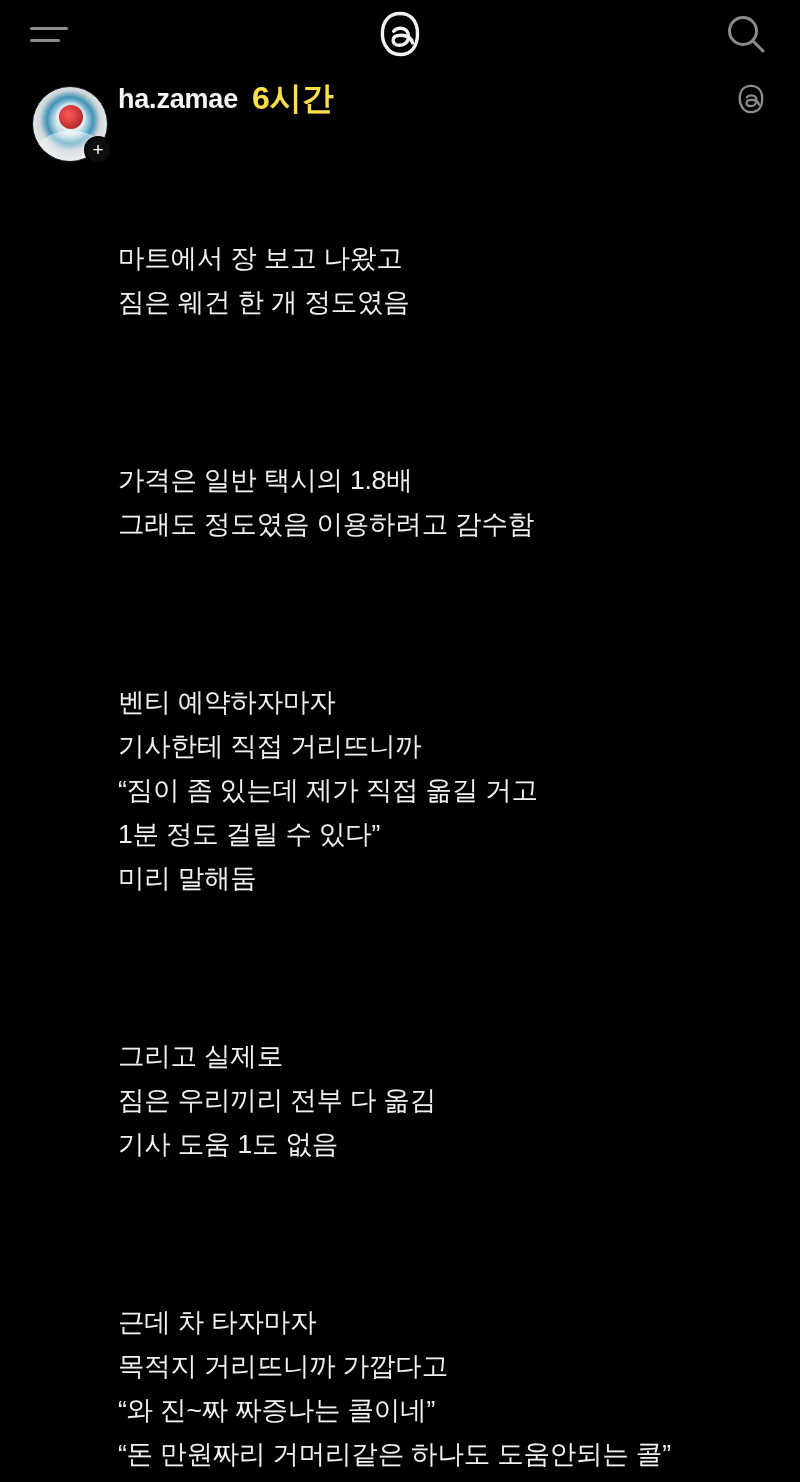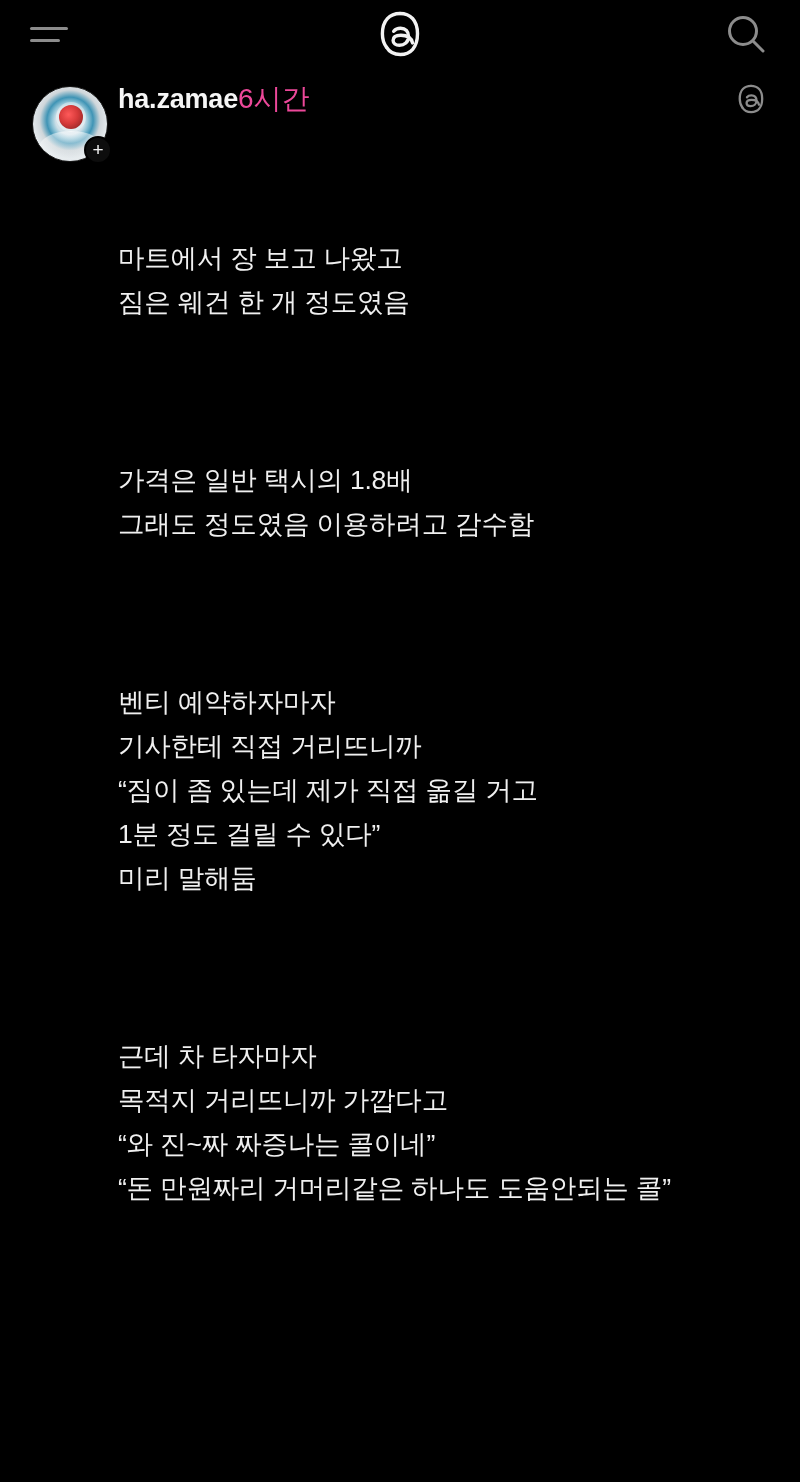--- a/index.html
+++ b/index.html
@@ -125,33 +125,33 @@
   }
 
   .content-col {
     flex: 1;
     min-width: 0;
     padding-right: 6px;
   }
   .head-row {
     display: flex;
     align-items: center;
-    gap: 0;
+    gap: 14px;
     height: 42px;
   }
   .username {
     color: #f5f5f5;
     font-size: 27px;
     font-weight: 700;
     letter-spacing: -0.2px;
   }
   .timestamp {
-    color: #ec4899;
-    font-size: 28px;
-    font-weight: 400;
+    color: #fde047;
+    font-size: 32px;
+    font-weight: 700;
   }
   .head-right {
     margin-left: auto;
     padding-right: 6px;
   }
 
   .body-text {
     color: #f0f0f0;
     font-size: 26.5px;
     line-height: 44px;
@@ -219,20 +219,23 @@
       <div class="body-text">
         <div class="para">마트에서 장 보고 나왔고
 짐은 웨건 한 개 정도였음</div>
         <div class="para">가격은 일반 택시의 1.8배
 그래도 정도였음 이용하려고 감수함</div>
         <div class="para">벤티 예약하자마자
 기사한테 직접 거리뜨니까
 “짐이 좀 있는데 제가 직접 옮길 거고
 1분 정도 걸릴 수 있다”
 미리 말해둠</div>
+        <div class="para">그리고 실제로
+짐은 우리끼리 전부 다 옮김
+기사 도움 1도 없음</div>
         <div class="para">근데 차 타자마자
 목적지 거리뜨니까 가깝다고
 “와 진~짜 짜증나는 콜이네”
 “돈 만원짜리 거머리같은 하나도 도움안되는 콜”</div>
         
         
         
       </div>
 
     </div>

